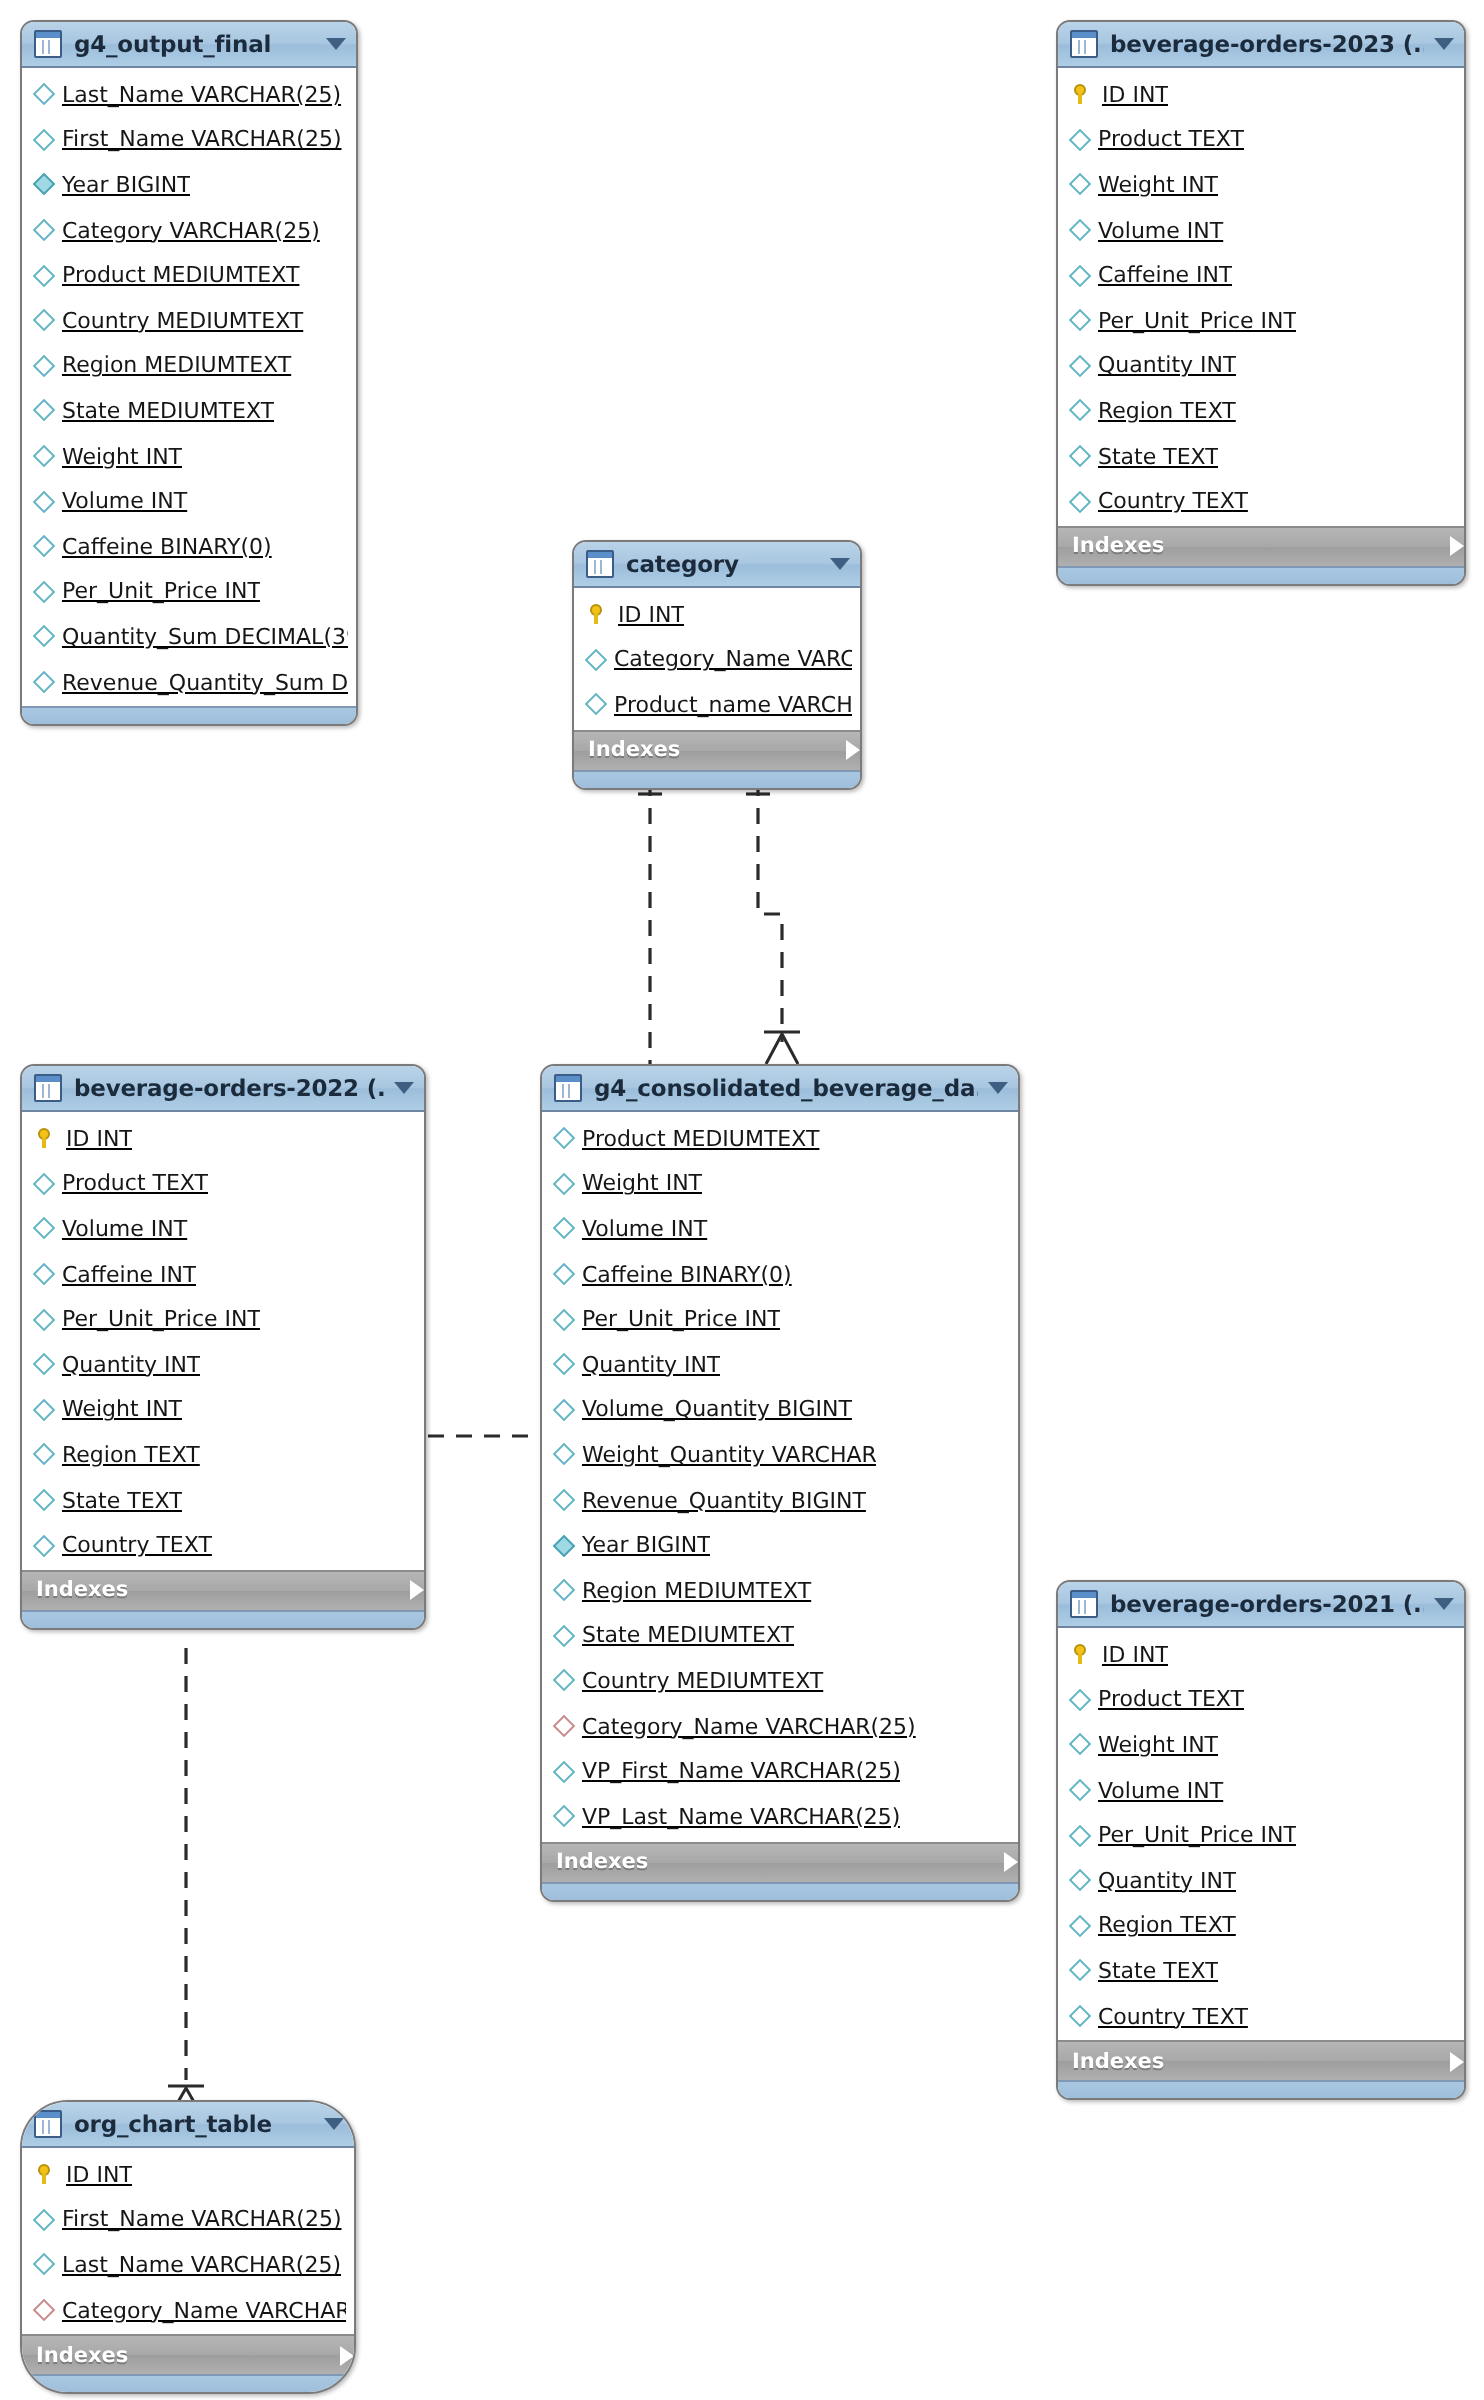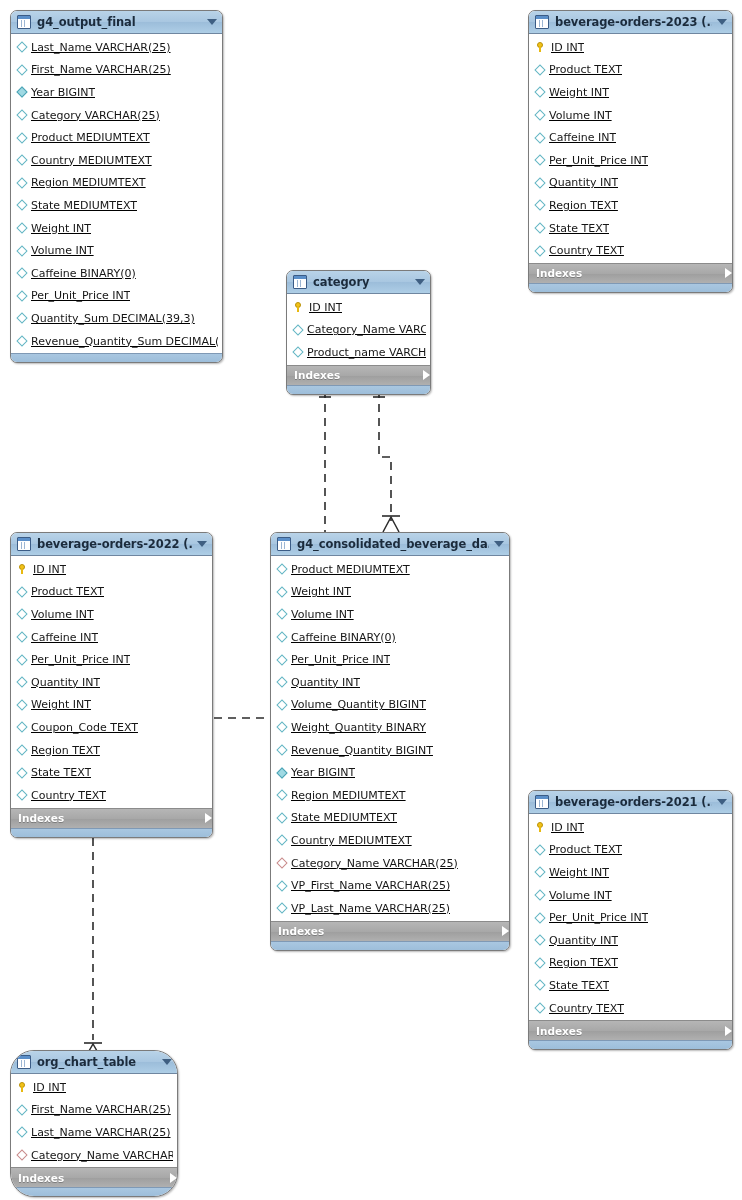--- a/index.html
+++ b/index.html
@@ -142,21 +142,21 @@
       <g>
         <line x1="93" y1="824" x2="93" y2="1040" stroke-dasharray="8,6"></line>
         <line x1="84" y1="1043" x2="102" y2="1043"></line>
         <path d="M85,1058 L93,1044 L101,1058" stroke-width="1.5"></path>
       </g>
 
     </g>
   </svg>
 
   <div id="tables-host">
-      <div class="tbl" style="left: 10px; top: 10px; width: 213px;">
+      <div class="tbl" style="left: 10px; top: 10px; width: 169px;">
         <div class="tbl-head">
           <span class="tico"></span>
           <span class="tbl-title">g4_output_final</span>
           <span class="caret"></span>
         </div>
         <div class="cols">
           <div class="col">
             <span class="dia"></span>
             <span class="ctxt">Last_Name VARCHAR(25)</span>
           </div>
@@ -325,24 +325,20 @@
           <div class="col">
             <span class="dia"></span>
             <span class="ctxt">Quantity INT</span>
           </div>
           <div class="col">
             <span class="dia"></span>
             <span class="ctxt">Weight INT</span>
           </div>
           <div class="col">
             <span class="dia"></span>
-            <span class="ctxt">Coupon_Code TEXT</span>
-          </div>
-          <div class="col">
-            <span class="dia"></span>
             <span class="ctxt">Region TEXT</span>
           </div>
           <div class="col">
             <span class="dia"></span>
             <span class="ctxt">State TEXT</span>
           </div>
           <div class="col">
             <span class="dia"></span>
             <span class="ctxt">Country TEXT</span>
           </div>
@@ -383,21 +379,21 @@
           <div class="col">
             <span class="dia"></span>
             <span class="ctxt">Quantity INT</span>
           </div>
           <div class="col">
             <span class="dia"></span>
             <span class="ctxt">Volume_Quantity BIGINT</span>
           </div>
           <div class="col">
             <span class="dia"></span>
-            <span class="ctxt">Weight_Quantity BINARY</span>
+            <span class="ctxt">Weight_Quantity VARCHAR</span>
           </div>
           <div class="col">
             <span class="dia"></span>
             <span class="ctxt">Revenue_Quantity BIGINT</span>
           </div>
           <div class="col">
             <span class="dia filled"></span>
             <span class="ctxt">Year BIGINT</span>
           </div>
           <div class="col">

